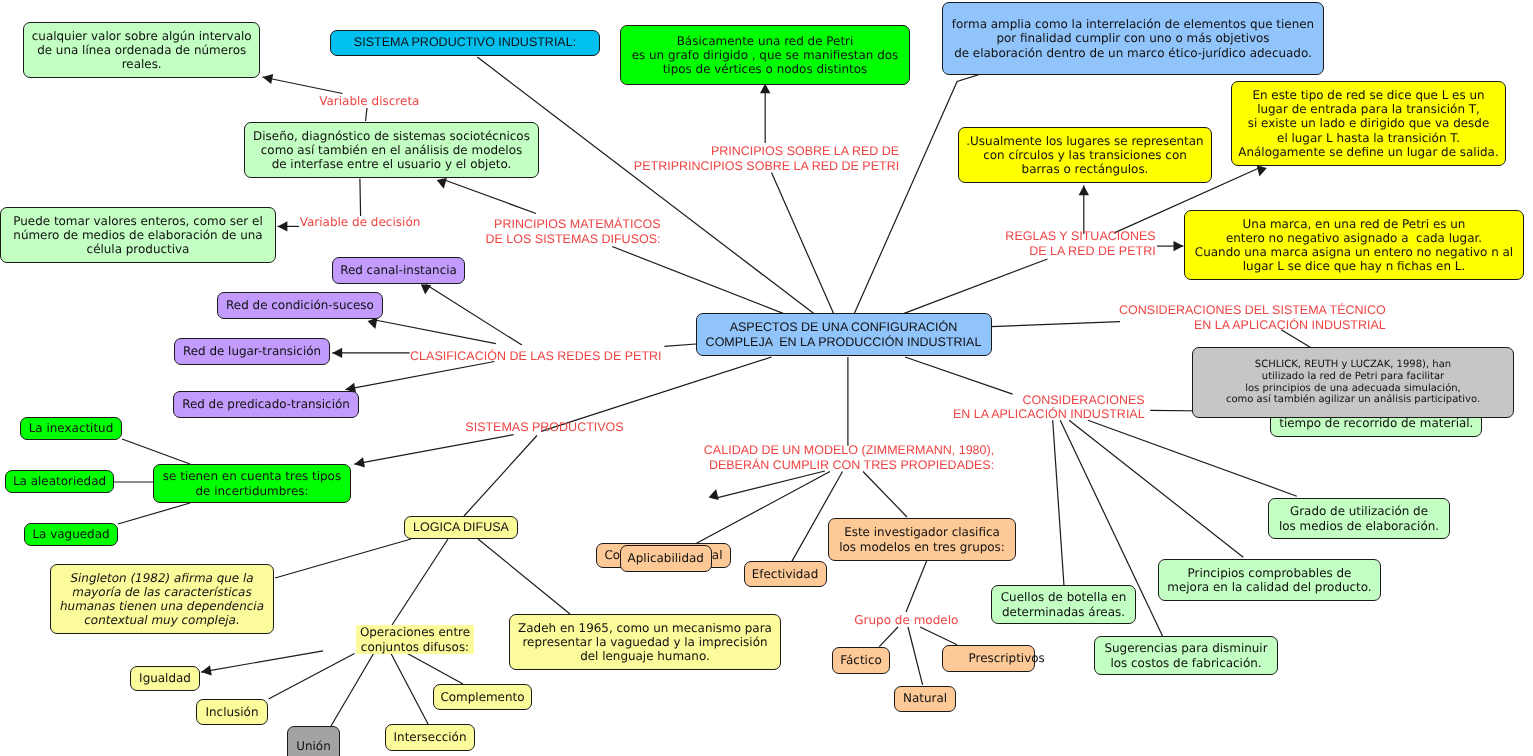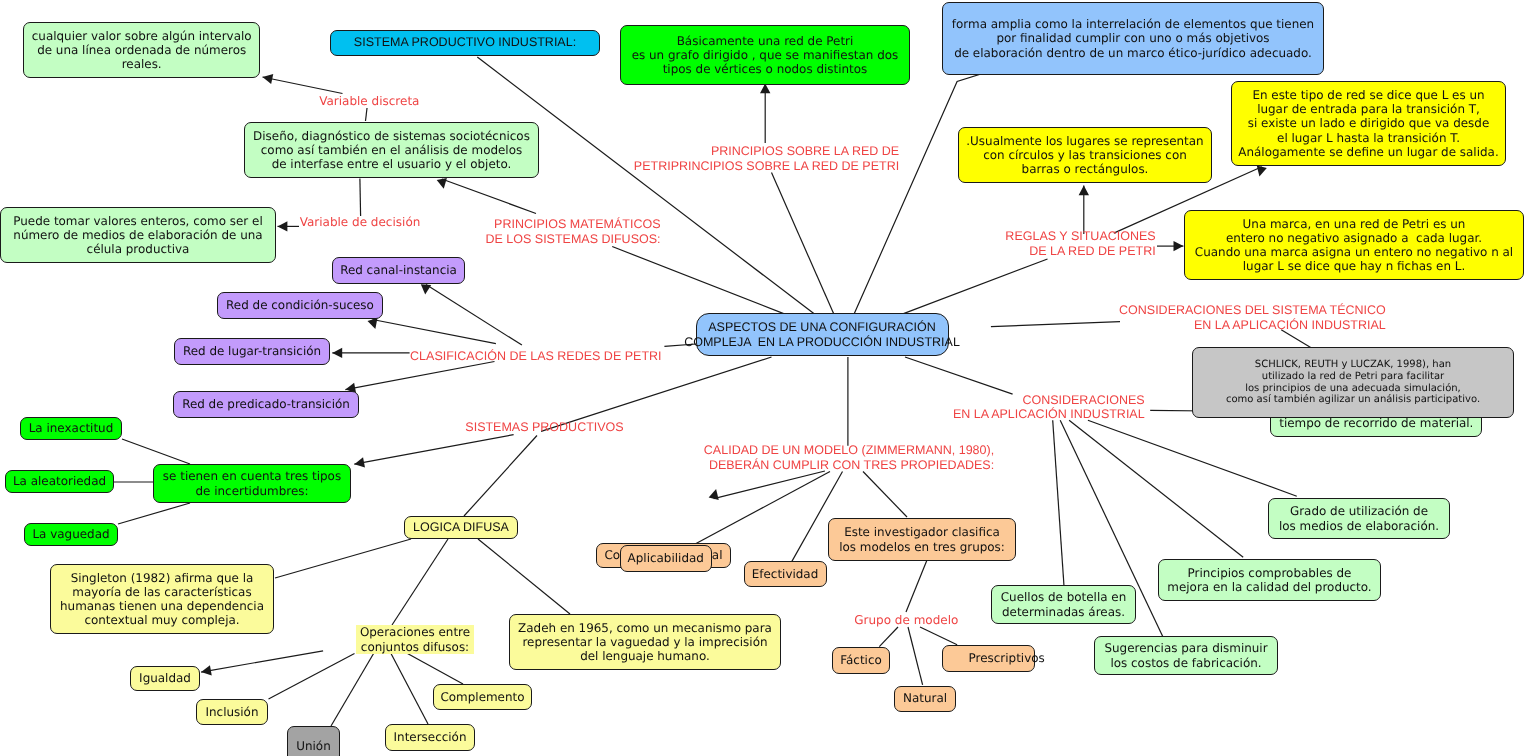--- a/index.html
+++ b/index.html
@@ -236,21 +236,21 @@
 entero no negativo asignado a  cada lugar.
 Cuando una marca asigna un entero no negativo n al
 lugar L se dice que hay n fichas en L.</span>
       </div>
     <div class="node dv" style="left:332px;top:257px;width:133px;height:27px;background:#c39bfc;font-size:11.95px;">
         <span class="txt">Red canal-instancia</span>
       </div>
     <div class="node dv" style="left:217px;top:292px;width:166px;height:27px;background:#c39bfc;font-size:11.95px;">
         <span class="txt">Red de condición-suceso</span>
       </div>
-    <div class="node lb" style="left:695.5px;top:313.4px;width:253px;height:42.9px;background:#92c4fc;font-size:12.5px;border-radius:13px;">
+    <div class="node lb" style="left:695.5px;top:313.4px;width:296px;height:42.9px;background:#92c4fc;font-size:12.5px;">
         <span class="txt">ASPECTOS DE UNA CONFIGURACIÓN
 COMPLEJA  EN LA PRODUCCIÓN INDUSTRIAL</span>
       </div>
     <div class="node dv" style="left:174px;top:338px;width:156px;height:27px;background:#c39bfc;font-size:11.95px;">
         <span class="txt">Red de lugar-transición</span>
       </div>
     <div class="node dv" style="left:1270.3px;top:380.6px;width:212px;height:56px;background:#c3fec3;font-size:11.95px;">
         <span class="txt">
 
 tiempo de recorrido de material.</span>
@@ -294,21 +294,21 @@
     <div class="node dv" style="left:619.5px;top:545px;width:92.5px;height:27px;background:#fcc997;font-size:11.95px;">
         <span class="txt">Aplicabilidad</span>
       </div>
     <div class="node dv" style="left:743.5px;top:561px;width:83px;height:25.5px;background:#fcc997;font-size:11.95px;">
         <span class="txt">Efectividad</span>
       </div>
     <div class="node dv" style="left:1158px;top:559px;width:223px;height:42px;background:#c3fec3;font-size:11.95px;">
         <span class="txt">Principios comprobables de
 mejora en la calidad del producto.</span>
       </div>
-    <div class="node dv" style="left:50px;top:564px;width:224px;height:70px;background:#fbfb9b;font-size:11.95px;">
+    <div class="node dv" style="left:50px;top:564px;width:224px;height:70px;background:#fbfb9b;font-size:11.95px;font-style:italic;">
         <span class="txt">Singleton (1982) afirma que la
 mayoría de las características
 humanas tienen una dependencia
 contextual muy compleja.</span>
       </div>
     <div class="node dv" style="left:991px;top:585px;width:145px;height:39px;background:#c3fec3;font-size:11.95px;">
         <span class="txt">Cuellos de botella en
 determinadas áreas.</span>
       </div>
     <div class="node dv" style="left:509px;top:614px;width:272px;height:56px;background:#fbfb9b;font-size:11.95px;">

